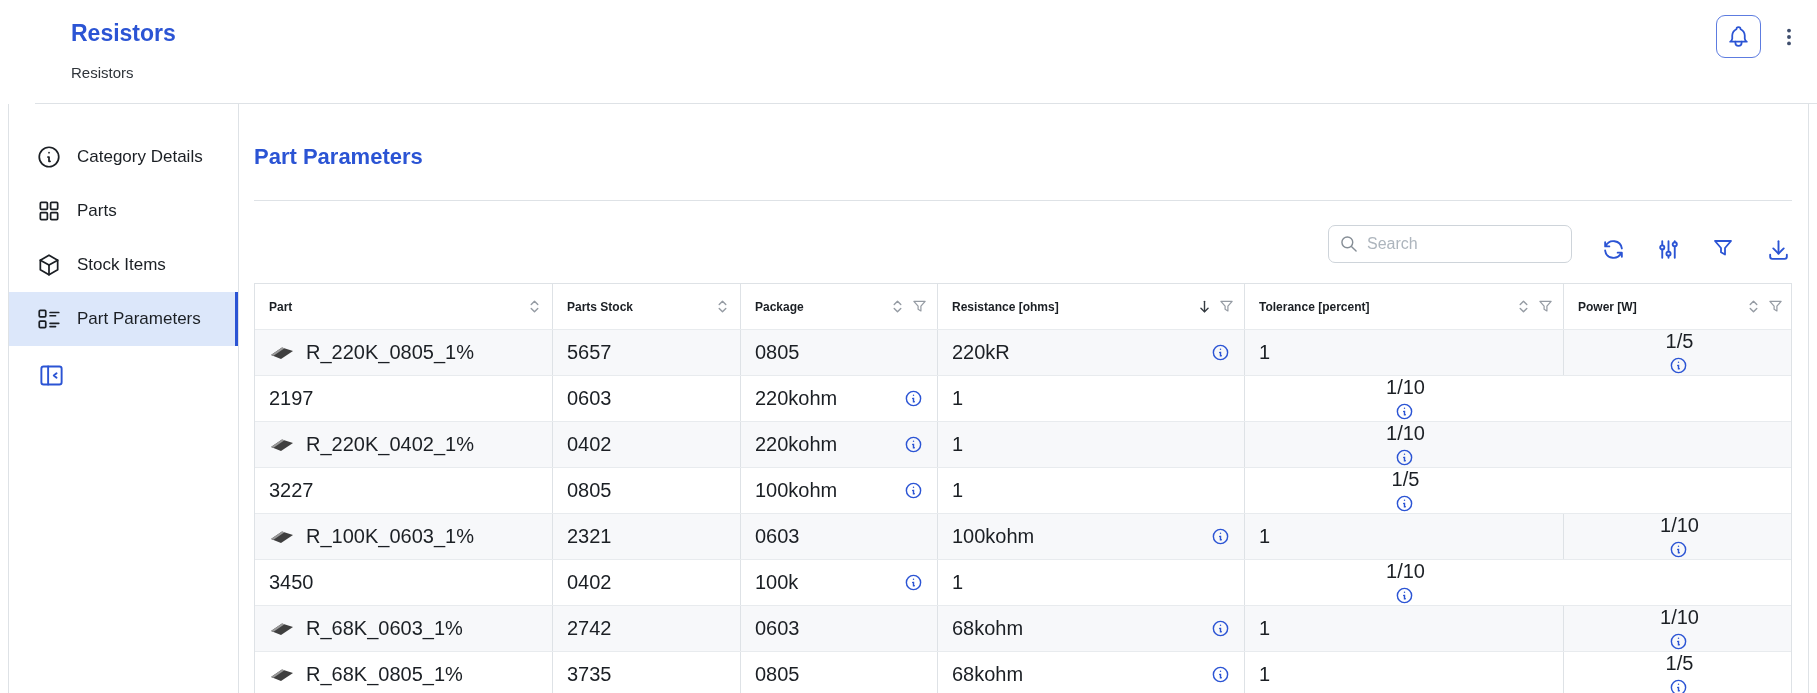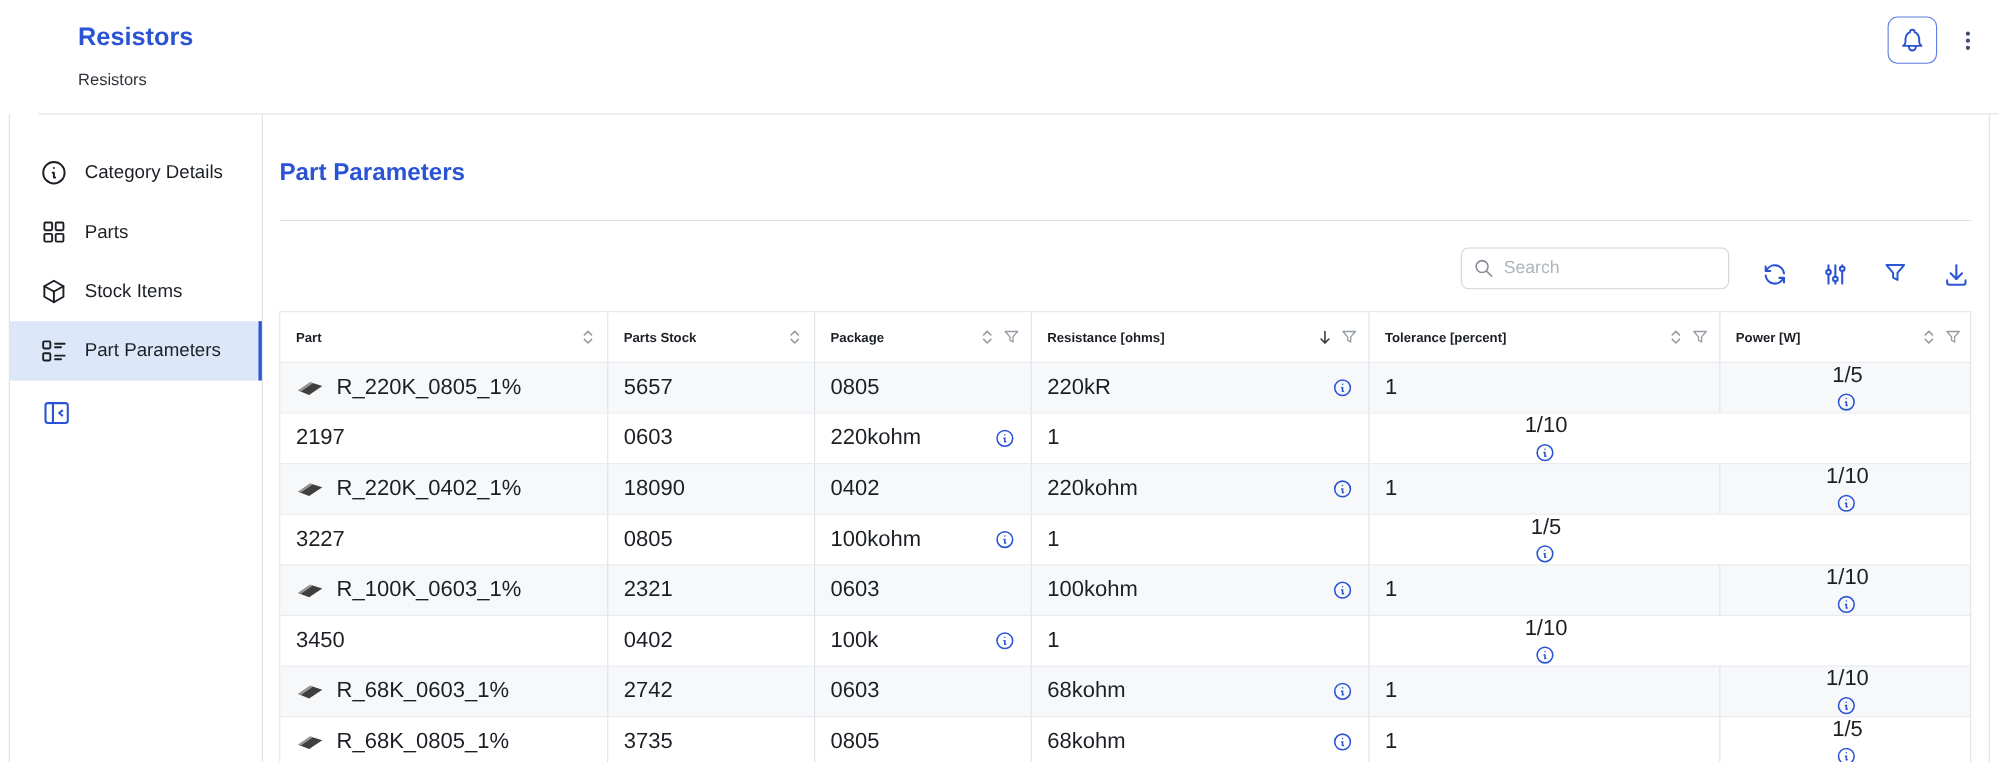--- a/index.html
+++ b/index.html
@@ -382,23 +382,20 @@
     <div class="tcell part-cell">
       <span class="thumb">
         <svg width="26" height="18" viewBox="0 0 26 18">
           <polygon points="2,11 13,3.5 24,7 12,15" fill="#3f3f3f"></polygon>
           <polygon points="2,11 13,3.5 15.5,4.3 4.5,11.8" fill="#9a9a9a"></polygon>
         </svg>
       </span>
       <span class="cell-text">R_220K_0402_1%</span>
     </div>
     <div class="tcell">
-      <span class="cell-text">18090</span>
-    </div>
-    <div class="tcell">
       <span class="cell-text">0402</span>
     </div>
     <div class="tcell with-info">
       <span class="cell-text">220kohm</span>
       <span class="info-btn">
         <svg width="19" height="19" viewBox="0 0 24 24" fill="none" stroke="currentColor" stroke-width="1.8" stroke-linecap="round">
           <circle cx="12" cy="12" r="9"></circle>
                   <path d="M12 8h.01"></path>
                   <path d="M11 12h1v4h1"></path>
         </svg>

